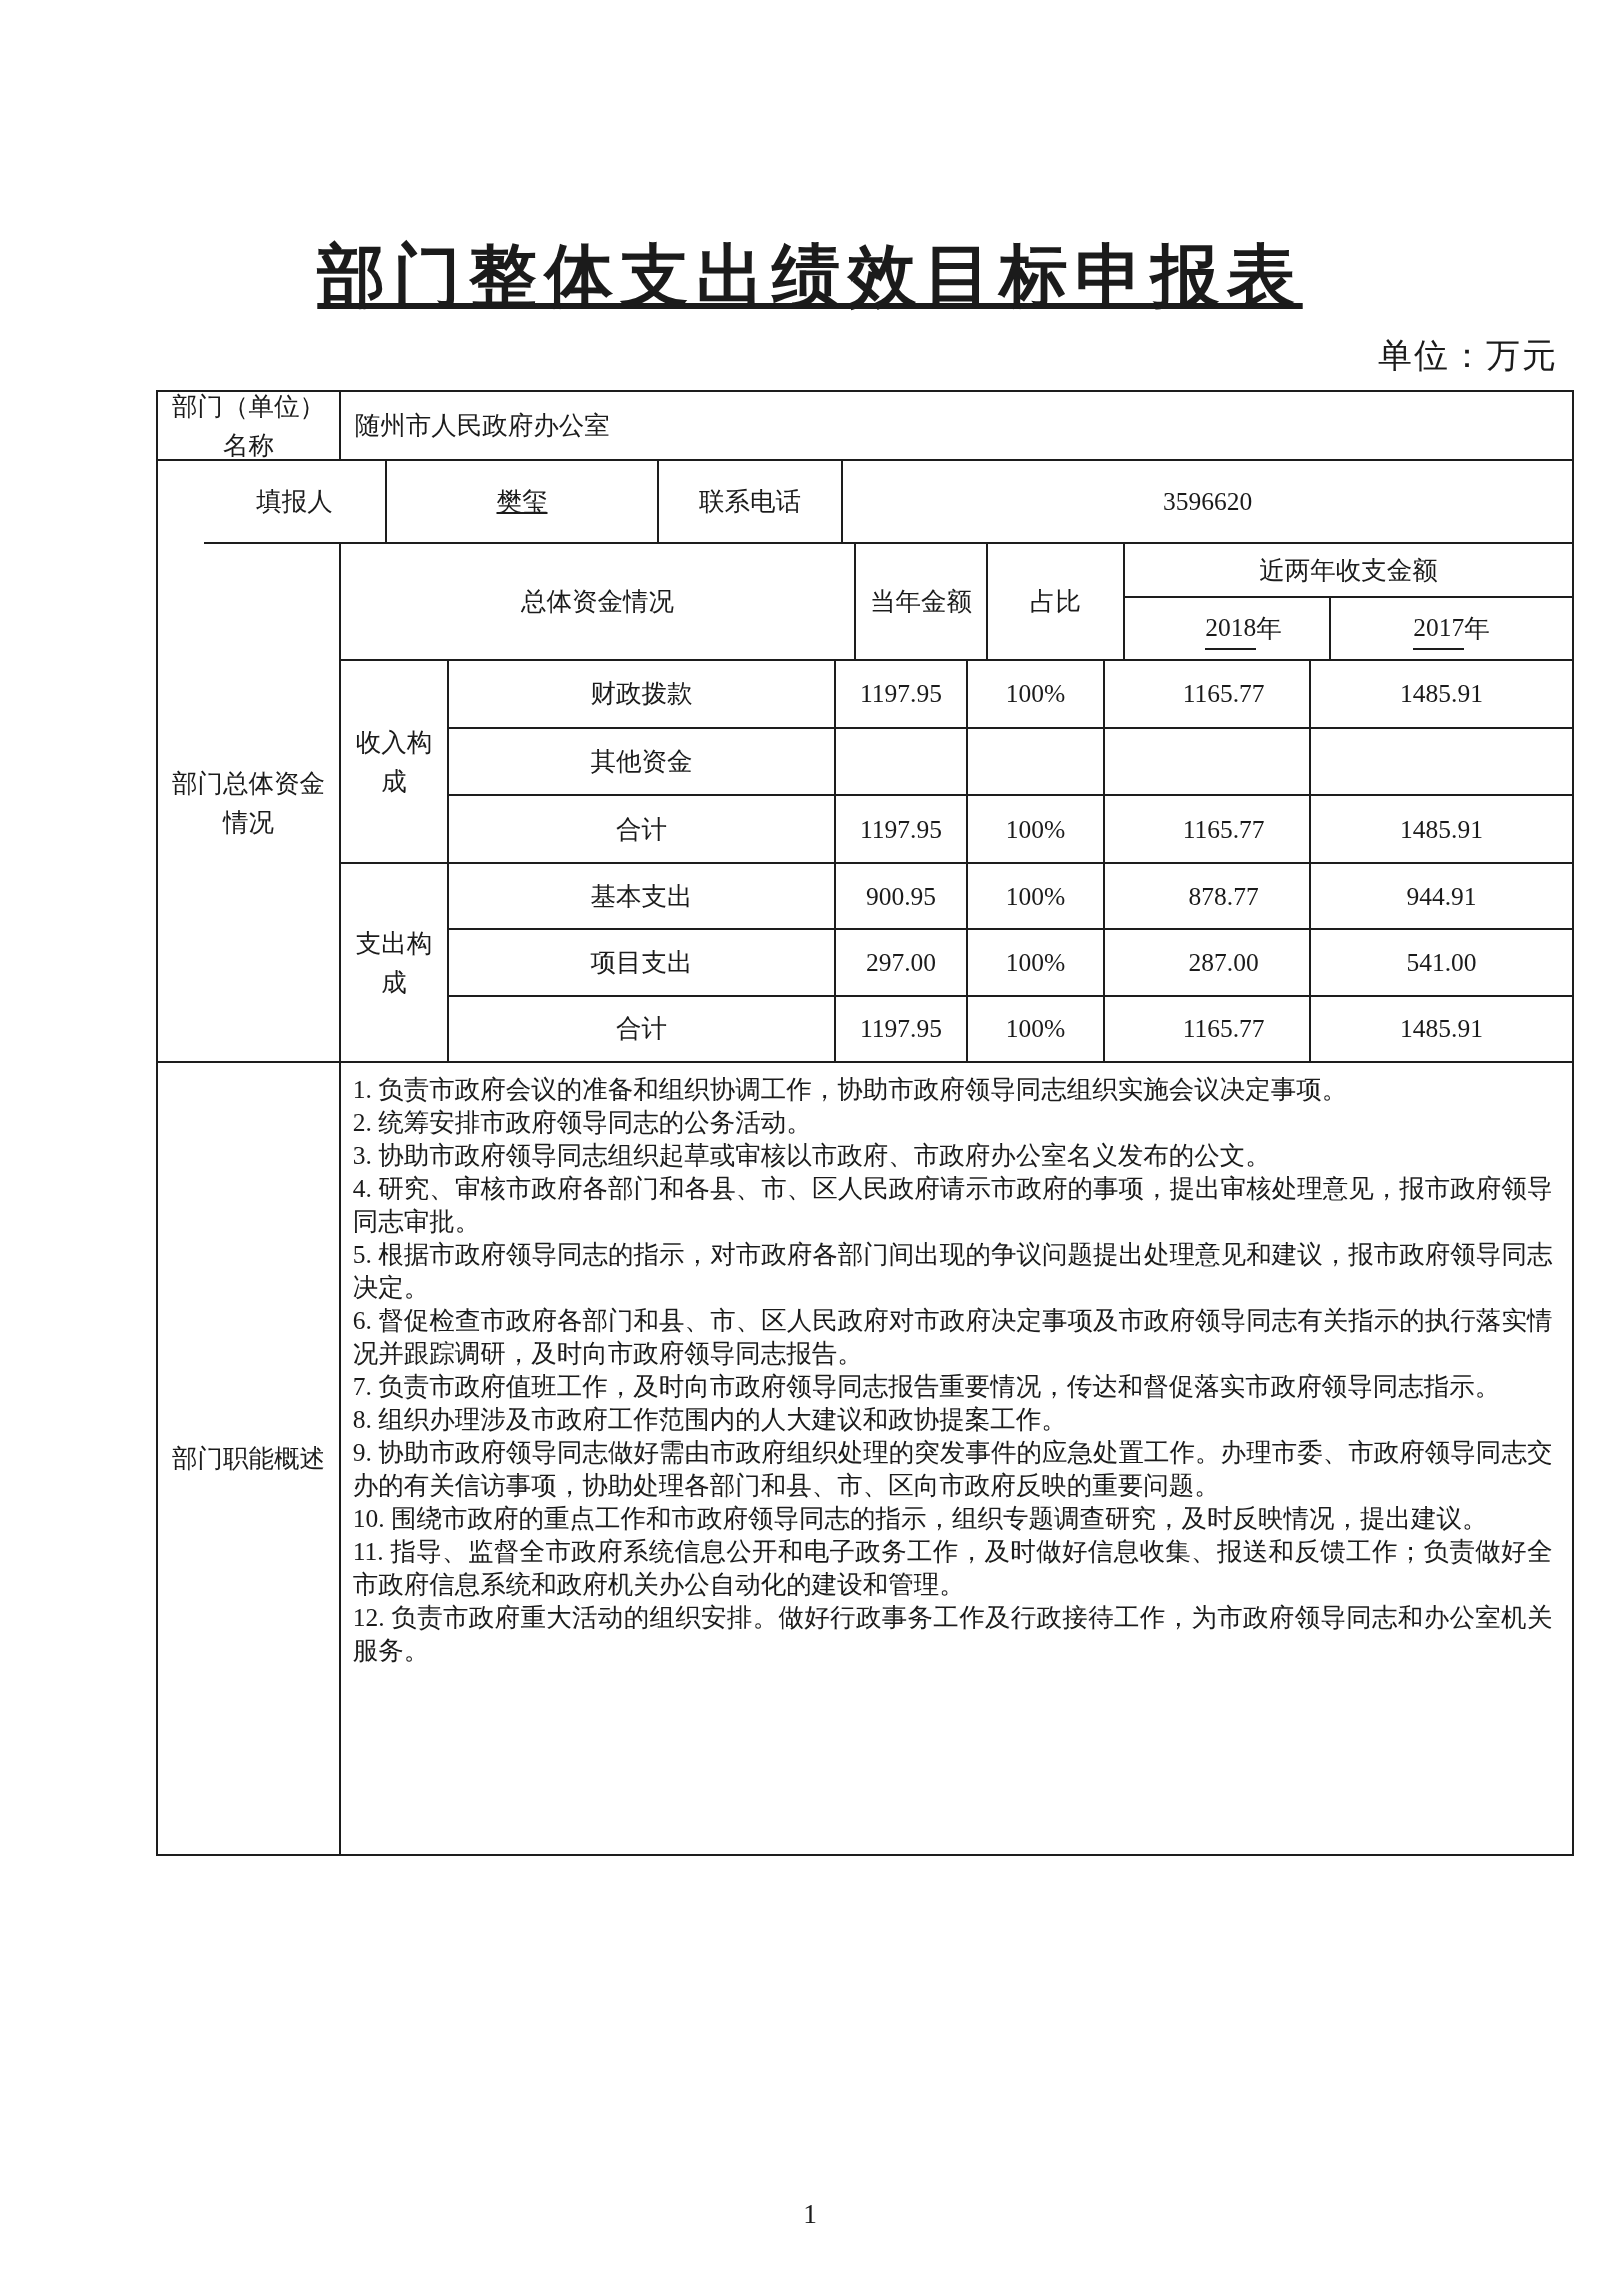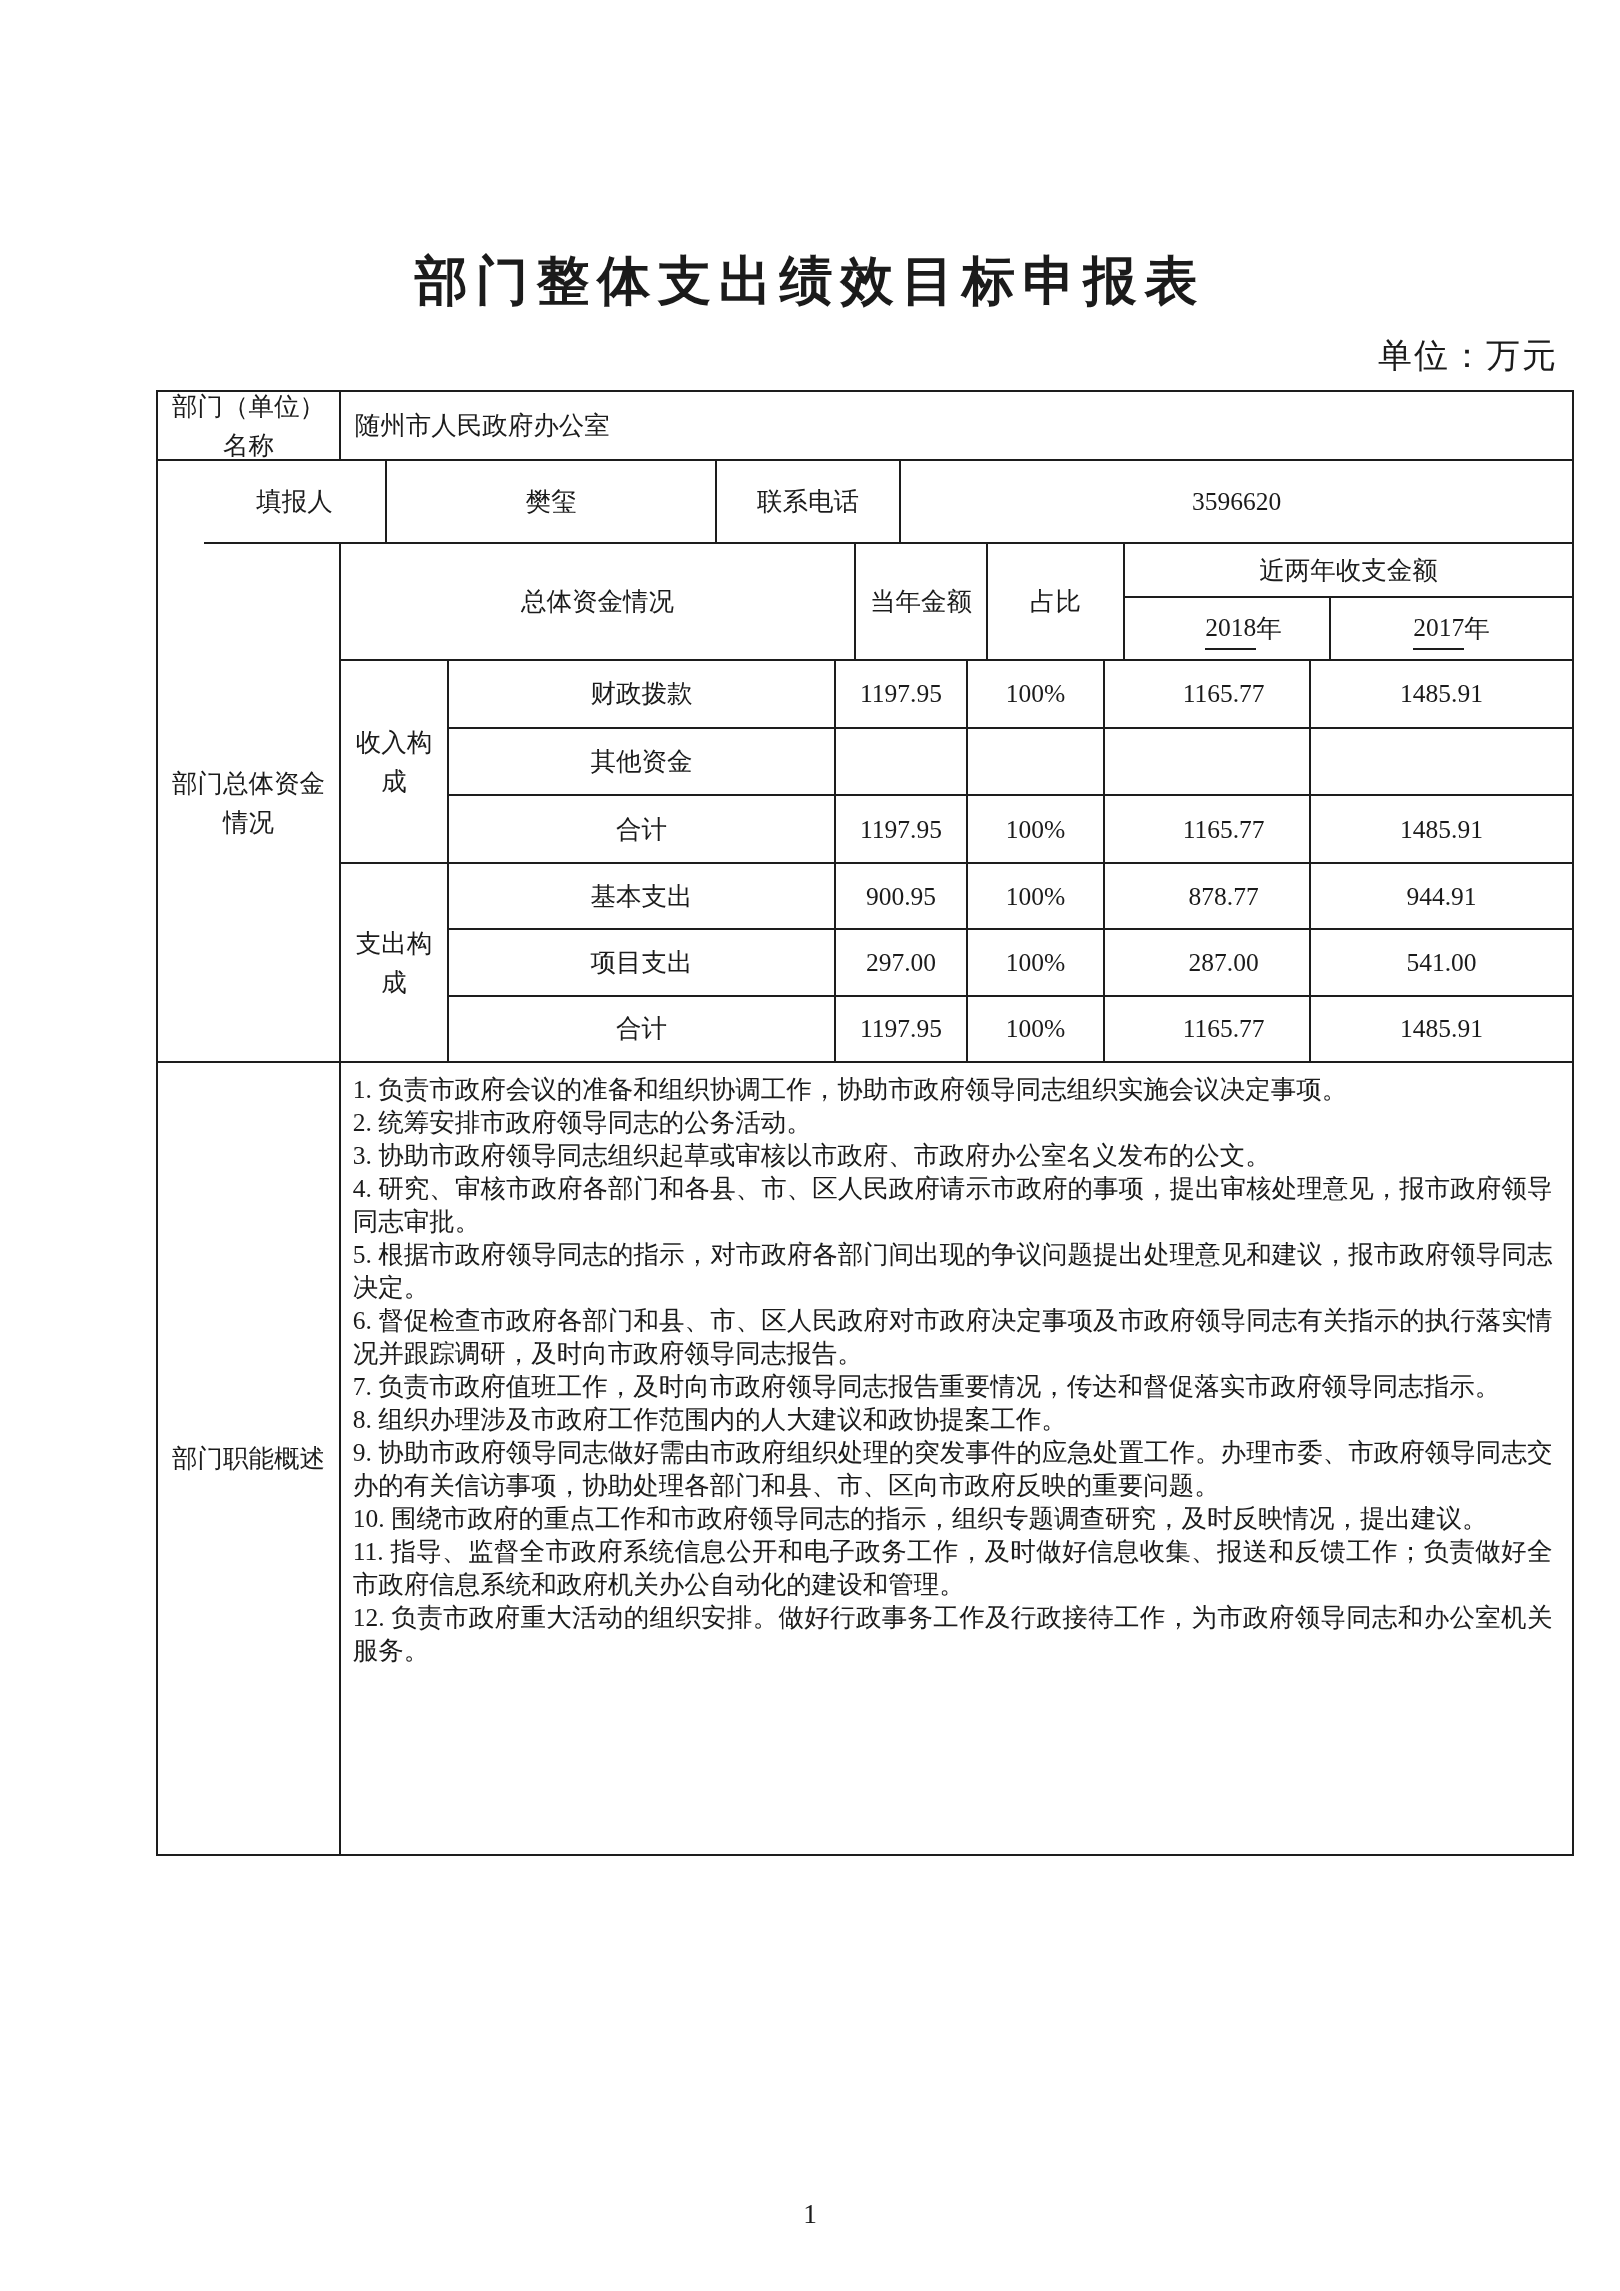--- a/index.html
+++ b/index.html
@@ -5,24 +5,25 @@
   html,body{margin:0;padding:0;background:#e9e9e9;}
   .page{
     position:relative;
     width:1620px;height:2292px;
     background:#ffffff;
     font-family:"Liberation Serif","DejaVu Serif",serif;
     color:#1b1b1b;
     overflow:hidden;
   }
   .title{
-    position:absolute;top:246px;left:0;width:100%;
+    position:absolute;top:231px;left:0;width:100%;
     text-align:center;
-    font-size:53px;font-weight:600;letter-spacing:7.8px;
+    font-size:68px;font-weight:600;letter-spacing:7.8px;
     font-family:"Liberation Serif","DejaVu Serif",serif;
+    text-decoration:underline;
   }
   .unit-note{
     position:absolute;top:333px;right:62px;
     font-size:34px;letter-spacing:2px;
   }
   .form-table{
     position:absolute;left:156px;top:390px;
     width:1418px;height:1466px;
     border:2.9px solid #1d1d1d;
     box-sizing:border-box;
@@ -38,21 +39,21 @@
     border-right:2px solid #1d1d1d;
     box-sizing:border-box;
     display:flex;align-items:center;justify-content:center;
     text-align:center;
     font-size:25.5px;line-height:39px;
     padding:2px 7.8px;
   }
   .cell.last{border-right:none;}
   .cell.left{justify-content:flex-start;text-align:left;padding-left:13.7px;}
   .wA{width:183px;flex:none;}
-  .w337{width:330px;flex:none;}
+  .w337{width:272px;flex:none;text-decoration:underline;}
   .w188{width:184px;flex:none;}
   .wBC{width:515px;flex:none;}
   .wD{width:132px;flex:none;}
   .wE{width:137px;flex:none;}
   .wB{width:108px;flex:none;}
   .wC{width:387px;flex:none;}
   .wF{width:206px;flex:none;padding-left:41px;}
   .flex1{flex:1;}
   .funding-right{flex:1;display:flex;flex-direction:column;min-width:0;}
   .f-header{height:117px;display:flex;border-bottom:2px solid #1d1d1d;box-sizing:border-box;}

